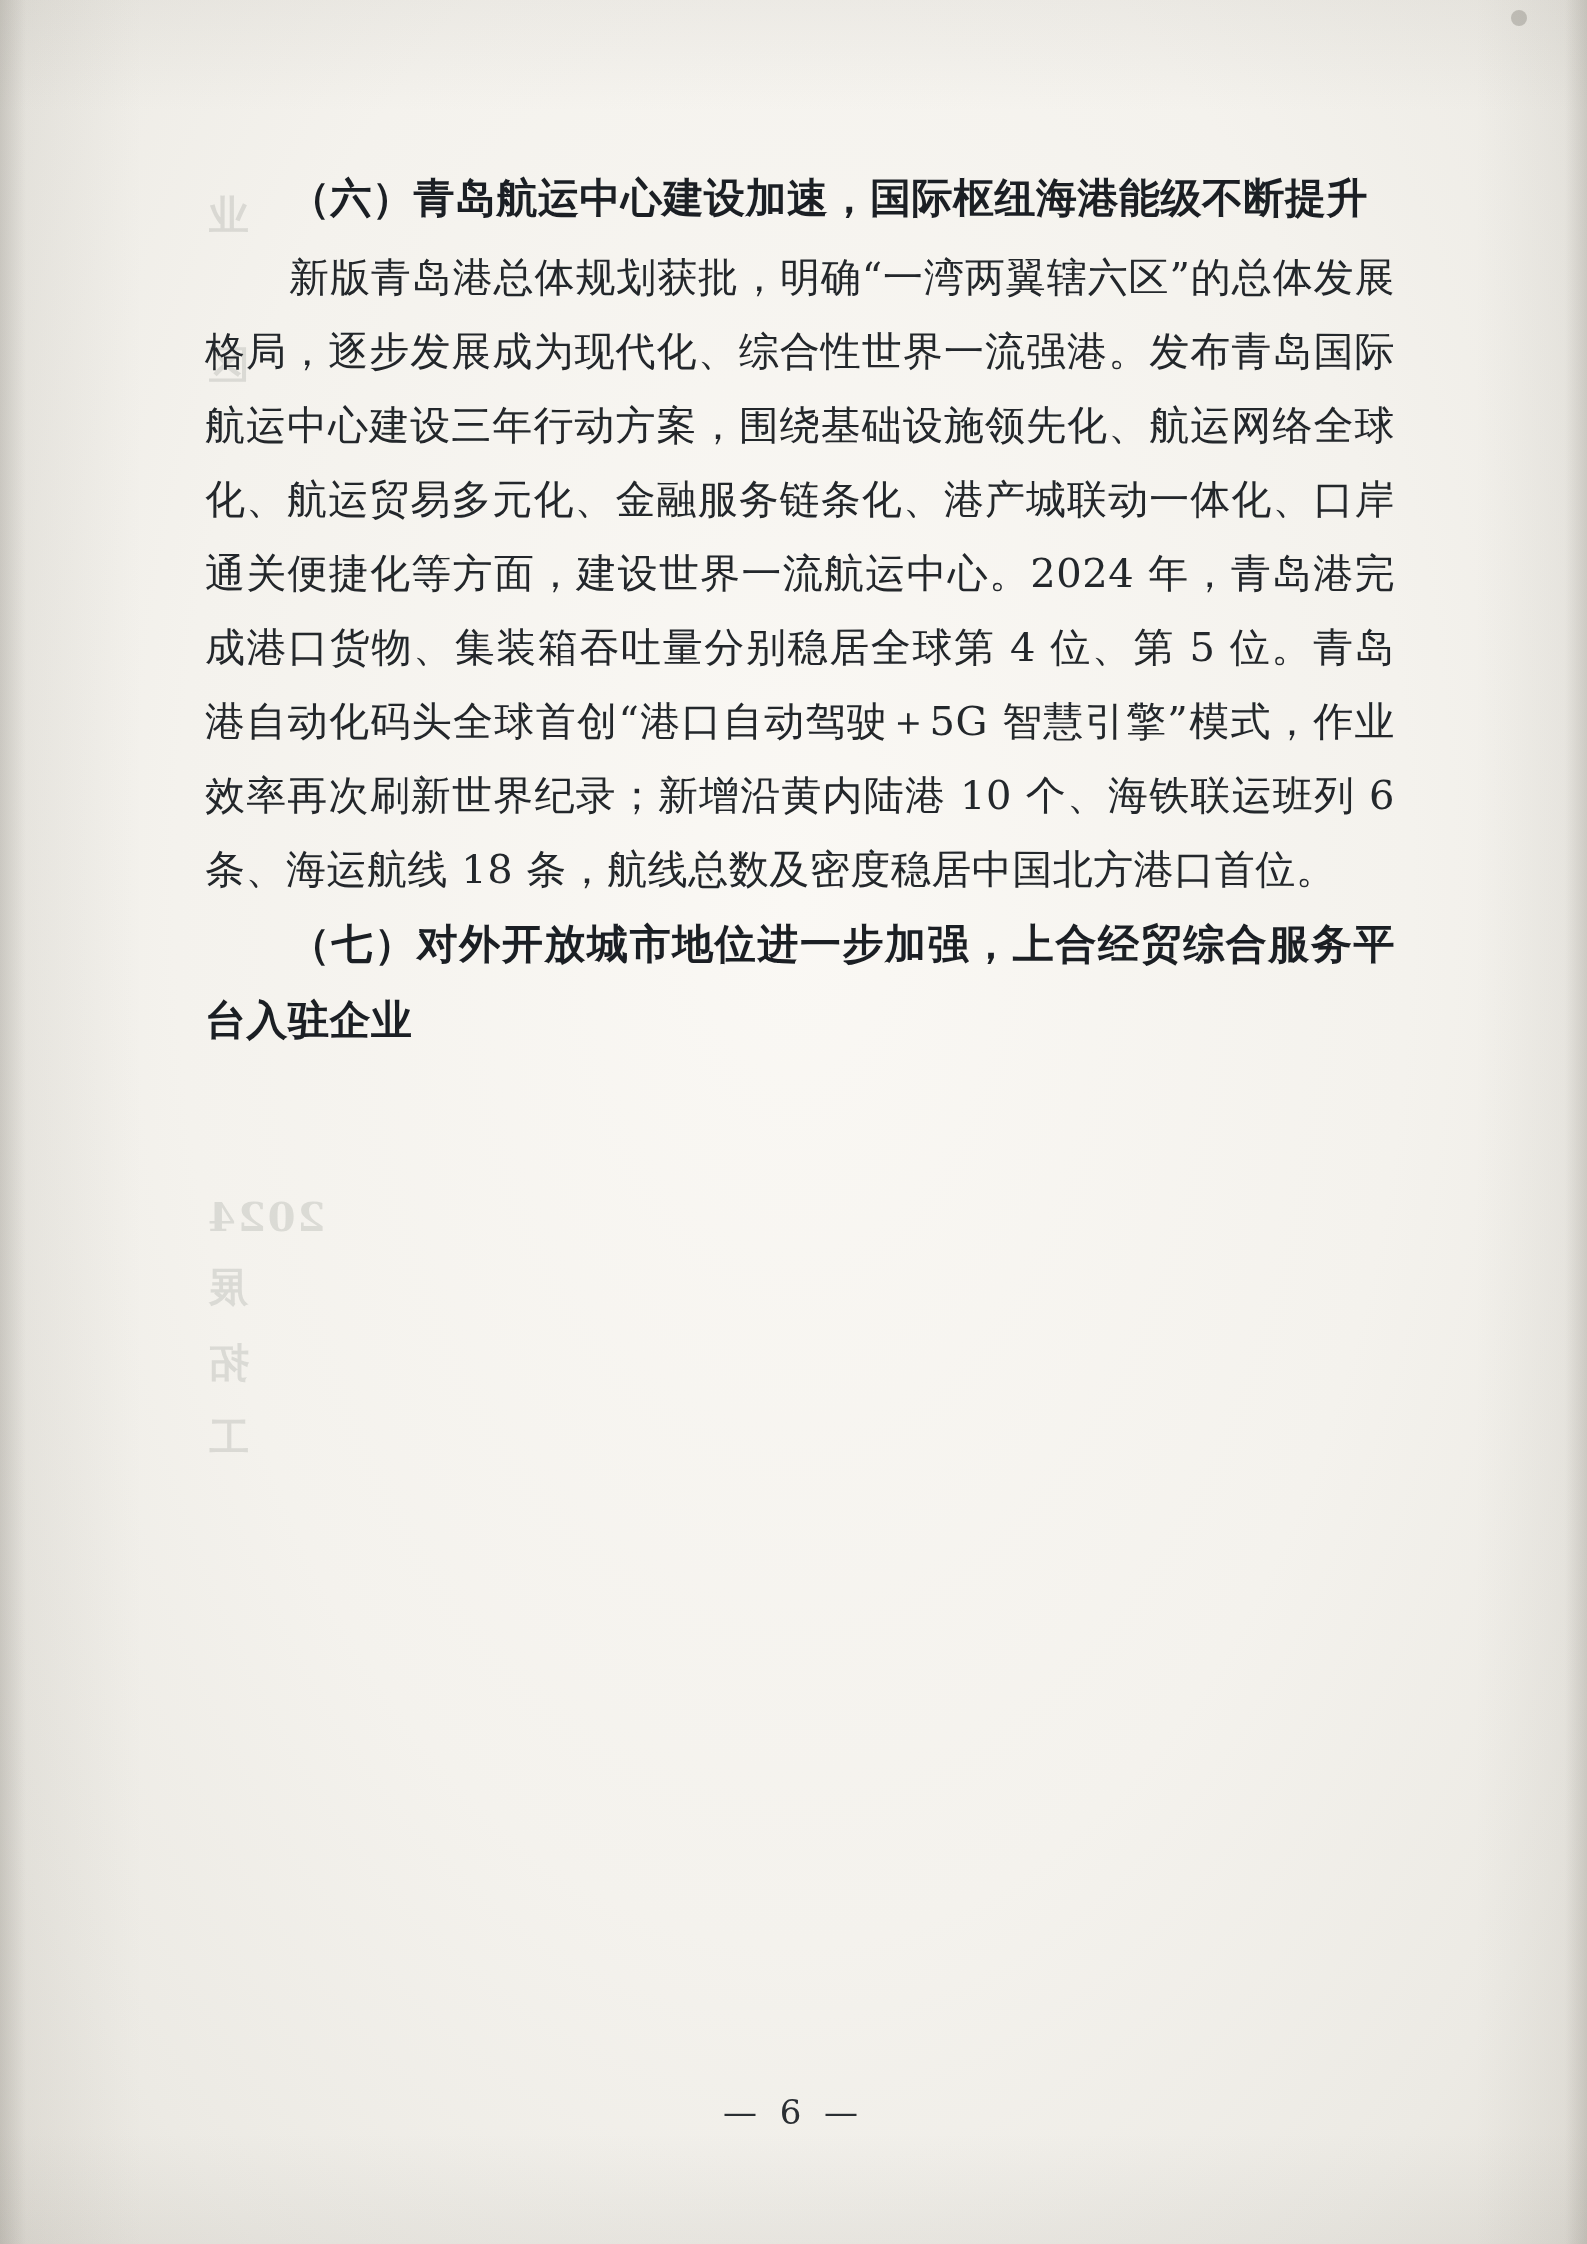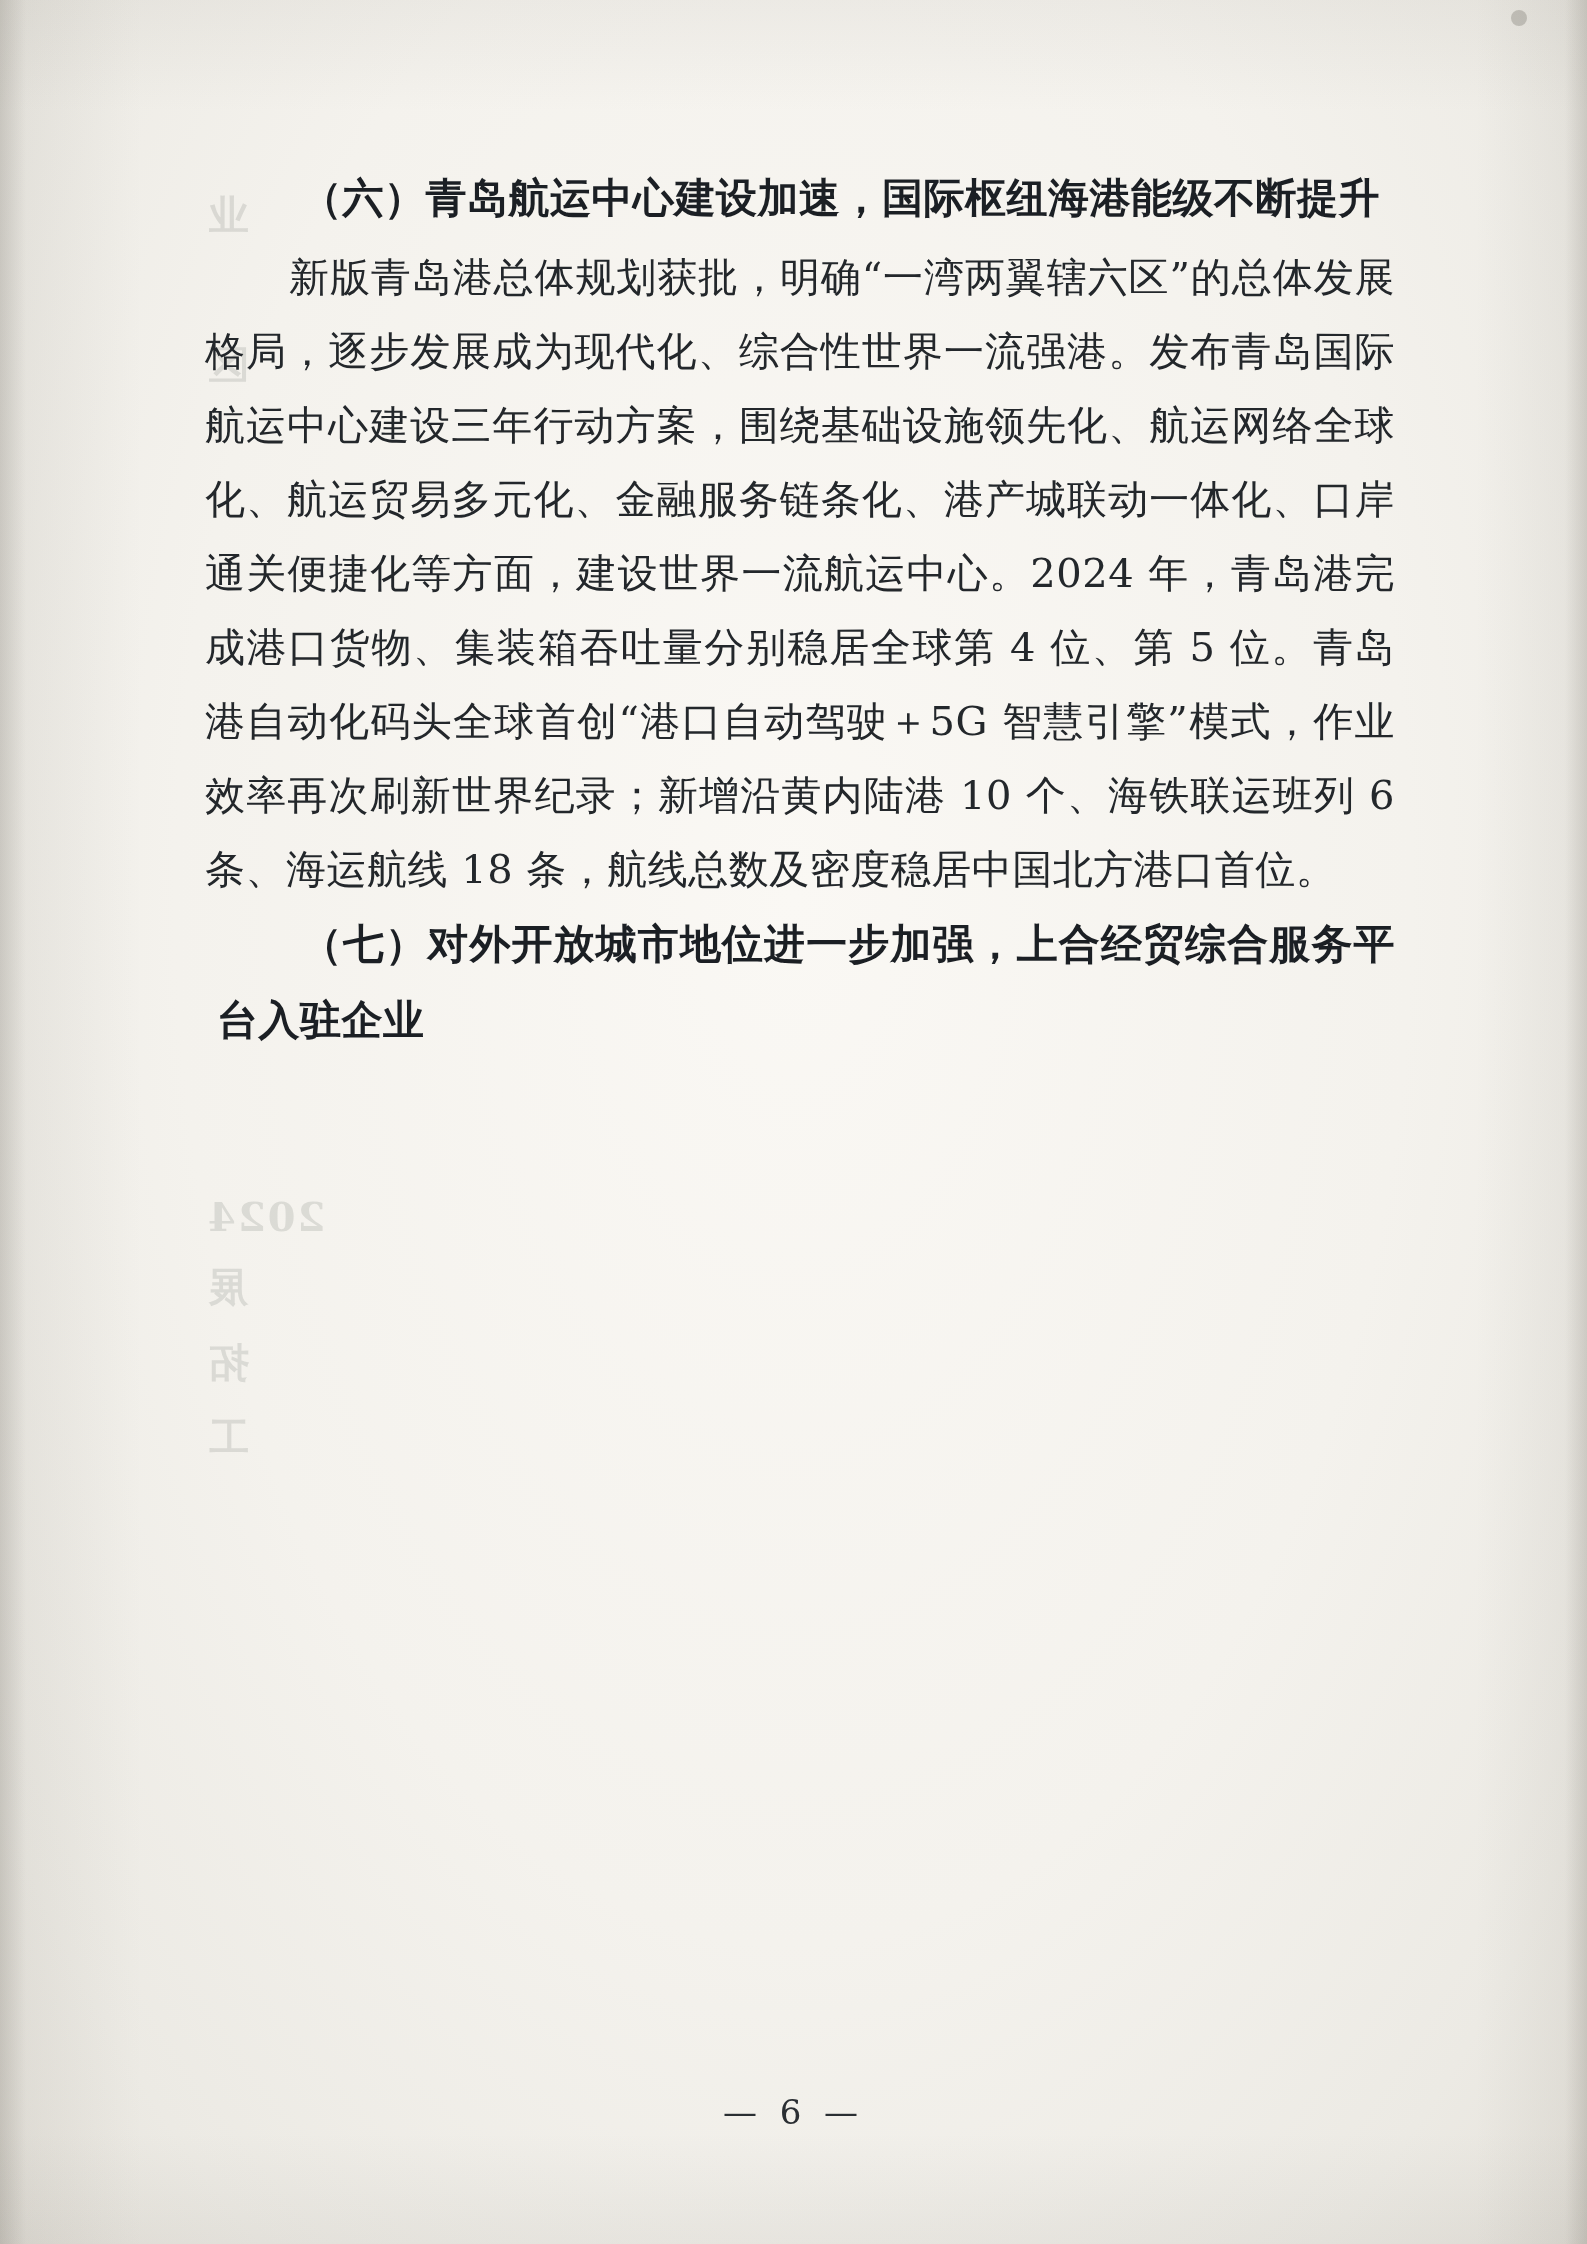--- a/index.html
+++ b/index.html
@@ -64,21 +64,21 @@
     margin: 0 0 0 0;
     font-size: 40px;
     line-height: 74px;
     color: #23272b;
     text-align: justify;
     text-justify: inter-ideograph;
     letter-spacing: 0.5px;
   }
 
   p.heading {
-    margin: 0 0 4px 12px;
+    margin: 0 0 4px 0;
     font-size: 41px;
     line-height: 76px;
     color: #1b1f24;
     text-align: justify;
     text-justify: inter-ideograph;
     font-weight: 700;
     letter-spacing: 0.5px;
     font-family: "DejaVu Serif", "Liberation Serif", serif;
   }
 

